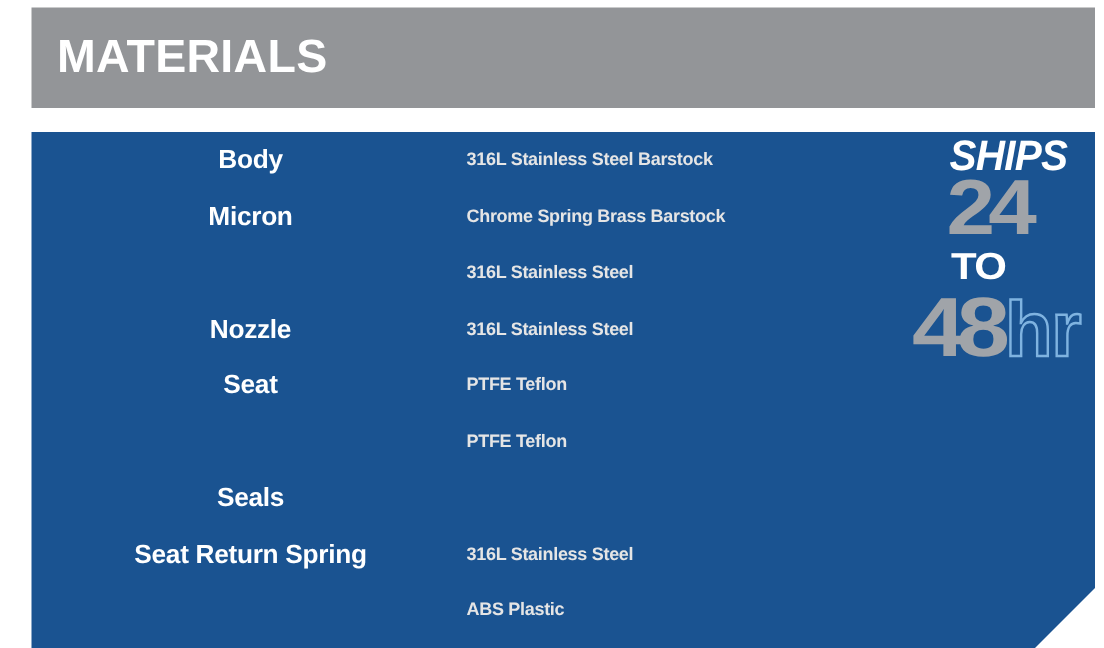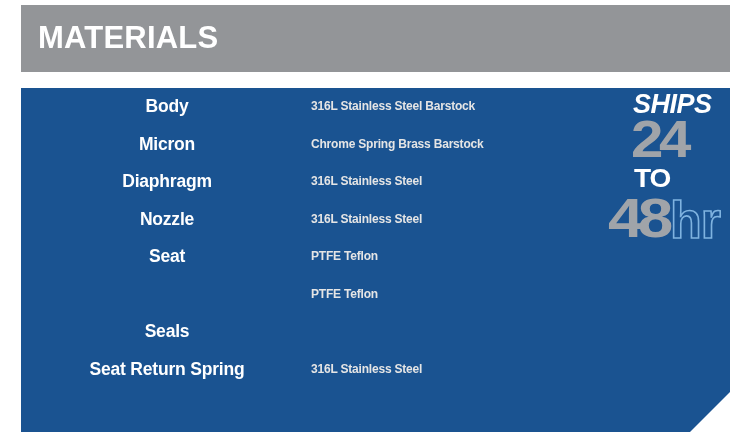--- a/index.html
+++ b/index.html
@@ -197,21 +197,20 @@
         <div class="mat-label">Body</div>
         <div class="mat-value">316L Stainless Steel Barstock</div>
       </div>
 
       <div class="mat-row">
         <div class="mat-label">Micron</div>
         <div class="mat-value">Chrome Spring Brass Barstock</div>
       </div>
 
       <div class="mat-row">
-        <div class="mat-label">Diaphragm</div>
         <div class="mat-value">316L Stainless Steel</div>
       </div>
 
       <div class="mat-row">
         <div class="mat-label">Nozzle</div>
         <div class="mat-value">316L Stainless Steel</div>
       </div>
 
       <div class="mat-row">
         <div class="mat-label">Seat</div>
@@ -225,20 +224,21 @@
       <div class="mat-row">
         <div class="mat-label">Seals</div>
       </div>
 
       <div class="mat-row">
         <div class="mat-label">Seat Return Spring</div>
         <div class="mat-value">316L Stainless Steel</div>
       </div>
 
       <div class="mat-row">
+        <div class="mat-value">ABS Plastic</div>
       </div>
 
     </div>
 
     <div id="ships-badge">
       <div id="ships-word">SHIPS</div>
       <div id="ships-24">24</div>
       <div id="ships-to">TO</div>
       <div id="ships-48">48</div>
       <div id="ships-hr">hr</div>

